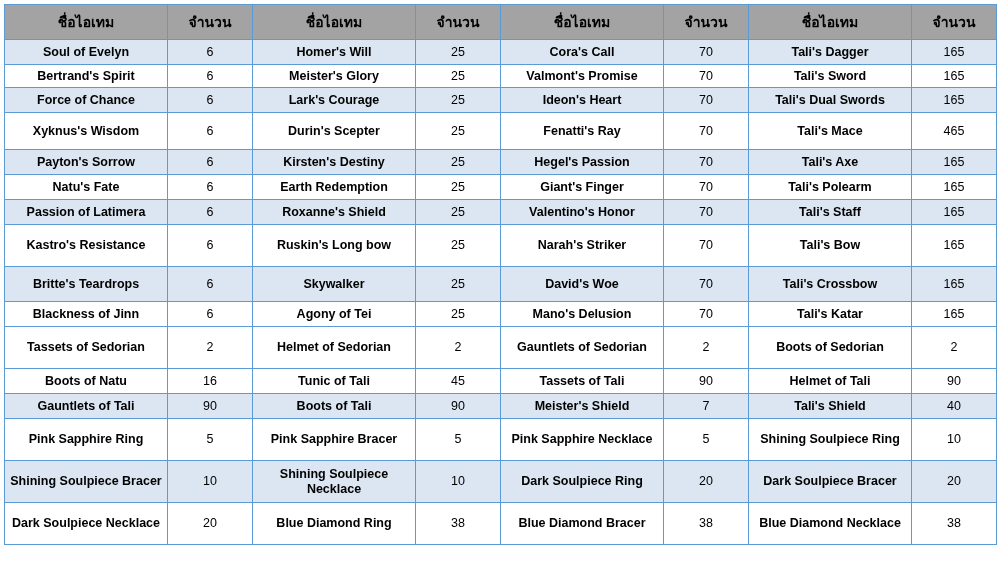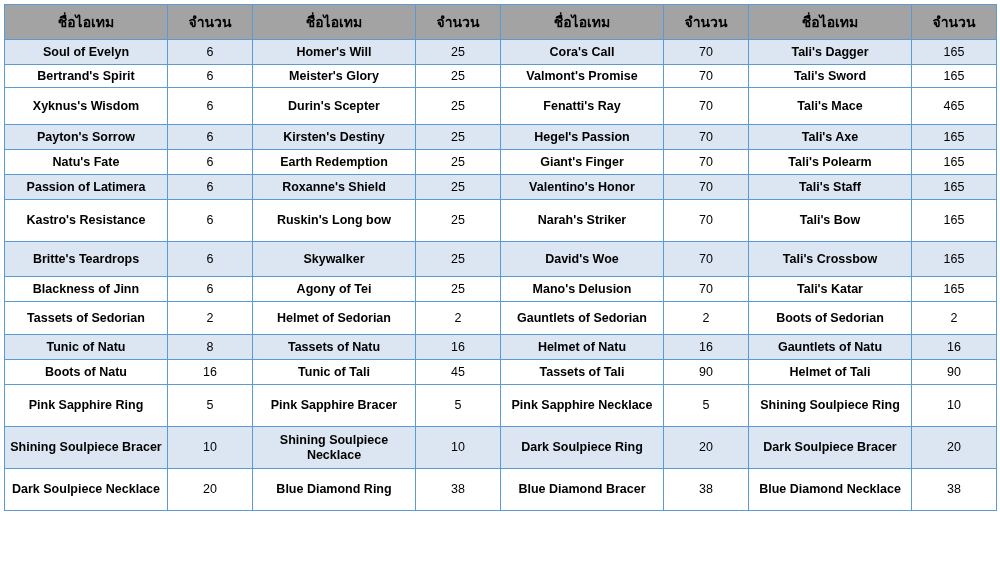--- a/index.html
+++ b/index.html
@@ -102,20 +102,30 @@
         <tr style="height: 23px;">
           <td class="name">Bertrand's Spirit</td>
           <td class="qty">6</td>
           <td class="name">Meister's Glory</td>
           <td class="qty">25</td>
           <td class="name">Valmont's Promise</td>
           <td class="qty">70</td>
           <td class="name">Tali's Sword</td>
           <td class="qty">165</td>
         </tr>
+        <tr class="alt" style="height: 25px;">
+          <td class="name">Force of Chance</td>
+          <td class="qty">6</td>
+          <td class="name">Lark's Courage</td>
+          <td class="qty">25</td>
+          <td class="name">Ideon's Heart</td>
+          <td class="qty">70</td>
+          <td class="name">Tali's Dual Swords</td>
+          <td class="qty">165</td>
+        </tr>
         <tr style="height: 37px;">
           <td class="name">Xyknus's Wisdom</td>
           <td class="qty">6</td>
           <td class="name">Durin's Scepter</td>
           <td class="qty">25</td>
           <td class="name">Fenatti's Ray</td>
           <td class="qty">70</td>
           <td class="name">Tali's Mace</td>
           <td class="qty">465</td>
         </tr>
@@ -172,49 +182,49 @@
         <tr style="height: 25px;">
           <td class="name">Blackness of Jinn</td>
           <td class="qty">6</td>
           <td class="name">Agony of Tei</td>
           <td class="qty">25</td>
           <td class="name">Mano's Delusion</td>
           <td class="qty">70</td>
           <td class="name">Tali's Katar</td>
           <td class="qty">165</td>
         </tr>
-        <tr style="height: 33px;">
+        <tr style="height: 42px;">
           <td class="name">Tassets of Sedorian</td>
           <td class="qty">2</td>
           <td class="name">Helmet of Sedorian</td>
           <td class="qty">2</td>
           <td class="name">Gauntlets of Sedorian</td>
           <td class="qty">2</td>
           <td class="name">Boots of Sedorian</td>
           <td class="qty">2</td>
-        </tr>
-        <tr class="alt" style="height: 25px;">
-          <td class="name">Tunic of Natu</td>
-          <td class="qty">8</td>
-          <td class="name">Tassets of Natu</td>
-          <td class="qty">16</td>
-          <td class="name">Helmet of Natu</td>
-          <td class="qty">16</td>
-          <td class="name">Gauntlets of Natu</td>
-          <td class="qty">16</td>
         </tr>
         <tr style="height: 25px;">
           <td class="name">Boots of Natu</td>
           <td class="qty">16</td>
           <td class="name">Tunic of Tali</td>
           <td class="qty">45</td>
           <td class="name">Tassets of Tali</td>
           <td class="qty">90</td>
           <td class="name">Helmet of Tali</td>
           <td class="qty">90</td>
+        </tr>
+        <tr class="alt" style="height: 25px;">
+          <td class="name">Gauntlets of Tali</td>
+          <td class="qty">90</td>
+          <td class="name">Boots of Tali</td>
+          <td class="qty">90</td>
+          <td class="name">Meister's Shield</td>
+          <td class="qty">7</td>
+          <td class="name">Tali's Shield</td>
+          <td class="qty">40</td>
         </tr>
         <tr style="height: 42px;">
           <td class="name">Pink Sapphire Ring</td>
           <td class="qty">5</td>
           <td class="name">Pink Sapphire Bracer</td>
           <td class="qty">5</td>
           <td class="name">Pink Sapphire Necklace</td>
           <td class="qty">5</td>
           <td class="name">Shining Soulpiece Ring</td>
           <td class="qty">10</td>

